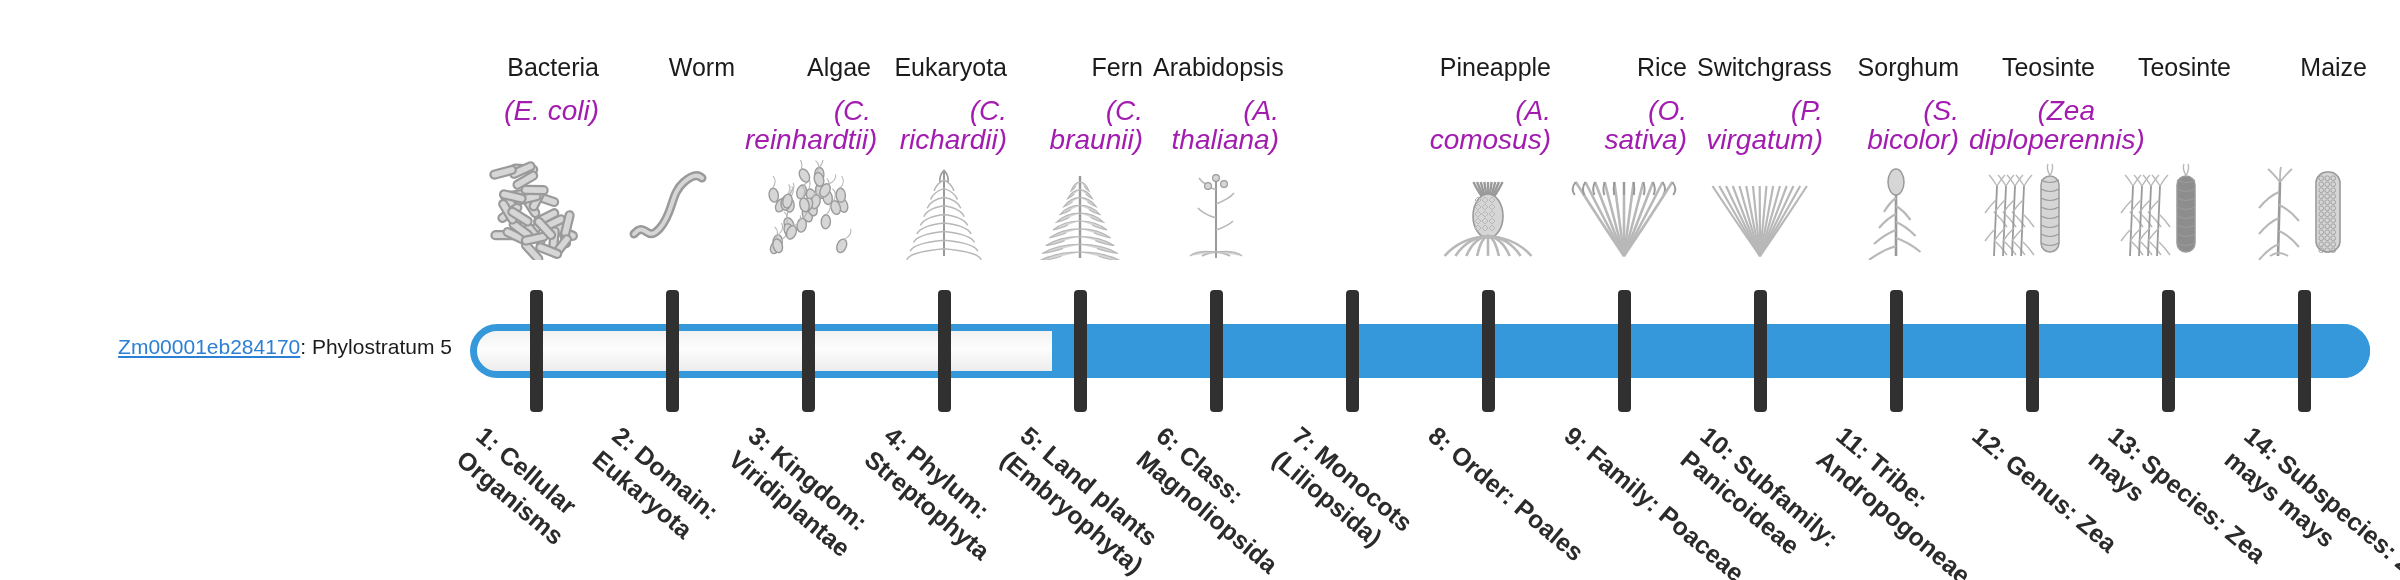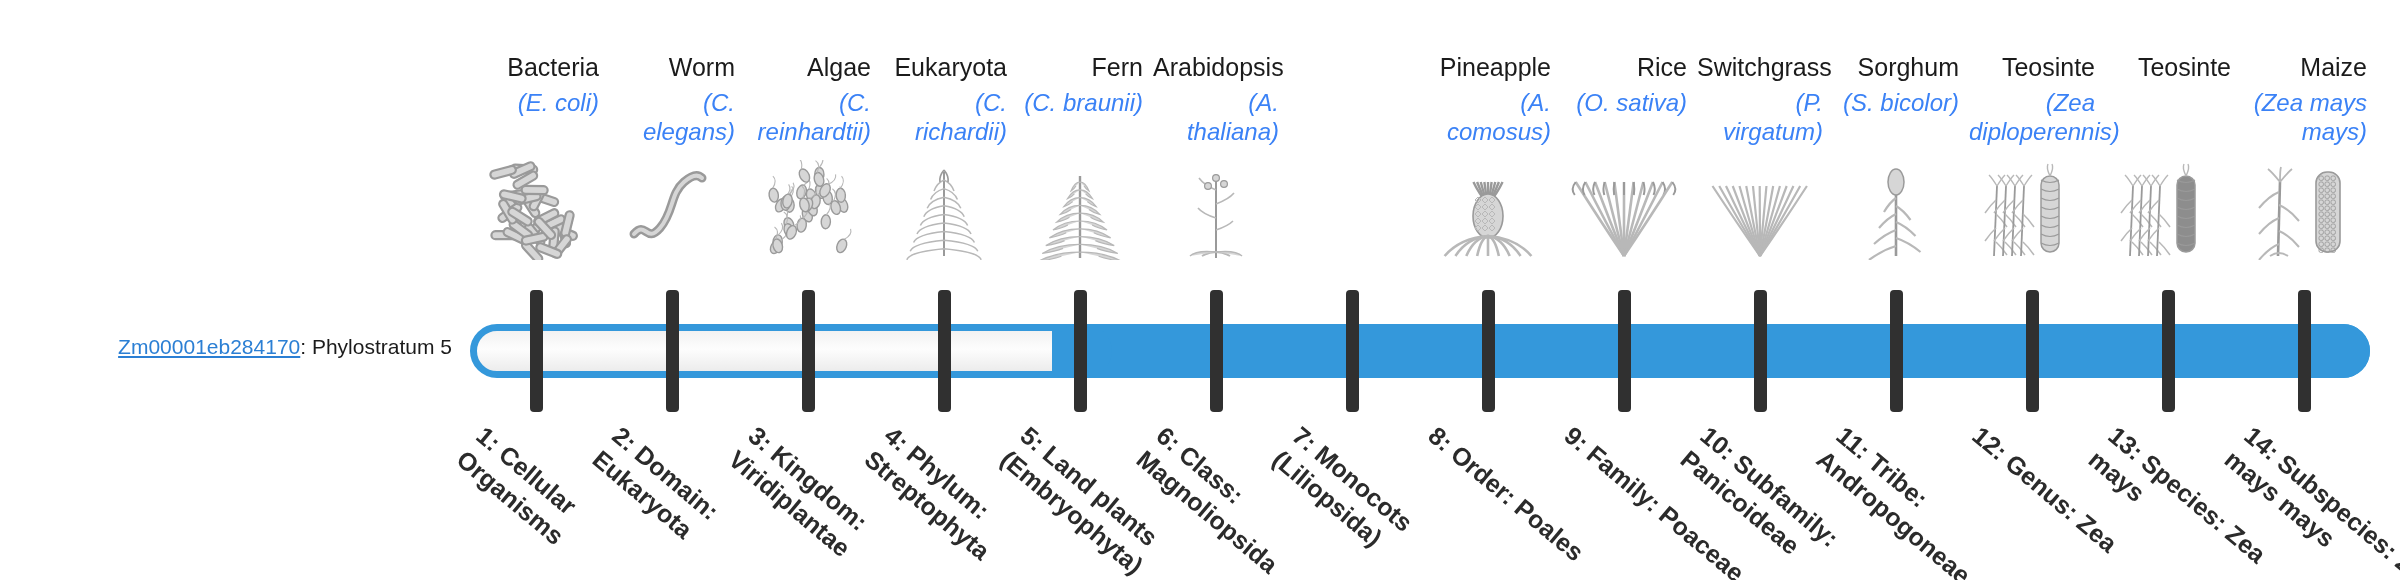--- a/index.html
+++ b/index.html
@@ -11,21 +11,21 @@
   
   .row-label{position:absolute;left:0;top:332px;width:452px;text-align:right;
              font-size:21px;line-height:30px;white-space:nowrap;}
   .gene-link{color:#2b7fd4;text-decoration:underline;}
   .row-label-rest{color:#1b1b1b;}
 
   
   .cols{position:absolute;left:470px;top:52px;width:1900px;height:250px;}
   .col{position:absolute;top:0;width:126px;text-align:right;}
   .common{font-size:25px;line-height:30px;color:#1b1b1b;}
-  .sci{font-size:24px;line-height:29px;font-style:italic;color:#3b82f6;margin-top:6px;}
+  .sci{font-size:28px;line-height:29px;font-style:italic;color:#a21caf;margin-top:14px;}
 
   
   .pic{position:absolute;top:108px;left:50%;transform:translateX(-50%);
        width:120px;height:100px;}
   .pic svg{display:block;width:100%;height:100%;}
 
   
   .bar-wrap{position:absolute;left:470px;top:324px;width:1900px;height:54px;}
   .bar-track{position:absolute;left:0;top:0;width:1900px;height:54px;
              box-sizing:border-box;border:7px solid #3498db;border-radius:27px;
@@ -97,21 +97,20 @@
               <rect x="59.76025377229081" y="86.59027777777777" width="26" height="8" rx="4" transform="rotate(21.266975308641975 72.76025377229081 90.59027777777777)"></rect>
               <rect x="14.11645233196159" y="8.269135802469137" width="26" height="8" rx="4" transform="rotate(164.96373456790124 27.11645233196159 12.269135802469137)"></rect>
               <rect x="23.80135459533608" y="32.42021604938272" width="26" height="8" rx="4" transform="rotate(13.243827160493826 36.80135459533608 36.42021604938272)"></rect>
               <rect x="45.6482938957476" y="26.043518518518518" width="26" height="8" rx="4" transform="rotate(1.1072530864197532 58.6482938957476 30.043518518518518)"></rect>
             </g>
           </svg>
         </div>
       </div>
       <div class="col" style="left: 139px;">
         <div class="common">Worm</div>
-        <div class="sci">(C. elegans)</div>
         <div class="pic">
           <svg viewBox="0 0 120 100" xmlns="http://www.w3.org/2000/svg">
             <path d="M22 74 C34 60,34 84,48 68 C62 52,58 34,72 22 C80 15,86 14,90 18" fill="none" stroke="#9a9a9a" stroke-width="9" stroke-linecap="round"></path>
             <path d="M22 74 C34 60,34 84,48 68 C62 52,58 34,72 22 C80 15,86 14,90 18" fill="none" stroke="#d6d6d6" stroke-width="4" stroke-linecap="round"></path>
           </svg>
         </div>
       </div>
       <div class="col" style="left: 275px;">
         <div class="common">Algae</div>
         <div class="sci">(C. reinhardtii)</div>
@@ -497,21 +496,20 @@
               <path d="M-9 65 q9 5 18 0" fill="none" stroke="#9a9a9a" stroke-width="1.2"></path>
               <path d="M-9 74 q9 5 18 0" fill="none" stroke="#9a9a9a" stroke-width="1.2"></path>
               <path d="M-9 83 q9 5 18 0" fill="none" stroke="#9a9a9a" stroke-width="1.2"></path>
               <path d="M0 16 q-4 -8 -2 -12 M0 16 q4 -8 2 -12" fill="none" stroke="#b8b8b8" stroke-width="1.4"></path>
             </g>
           </svg>
         </div>
       </div>
       <div class="col" style="left: 1771px;">
         <div class="common">Maize</div>
-        <div class="sci">(Zea mays mays)</div>
         <div class="pic">
           <svg viewBox="0 0 120 100" xmlns="http://www.w3.org/2000/svg">
             <path d="M34 96 L36 22" fill="none" stroke="#9a9a9a" stroke-width="2.6"></path>
             <path d="M35 32 q-10 4 -20 16" fill="none" stroke="#b8b8b8" stroke-width="2"></path>
             <path d="M35 45 q10 4 20 16" fill="none" stroke="#b8b8b8" stroke-width="2"></path>
             <path d="M35 58 q-10 4 -20 16" fill="none" stroke="#b8b8b8" stroke-width="2"></path>
             <path d="M35 71 q10 4 20 16" fill="none" stroke="#b8b8b8" stroke-width="2"></path>
             <path d="M35 84 q-10 4 -20 16" fill="none" stroke="#b8b8b8" stroke-width="2"></path>
             <path d="M36 22 q-8 -10 -12 -13 M36 22 q8 -10 12 -13 M36 22 q0 -12 1 -15" fill="none" stroke="#b8b8b8" stroke-width="1.8"></path>
             <path d="M26 96 q9 -6 18 0" fill="none" stroke="#b8b8b8" stroke-width="1.8"></path>

